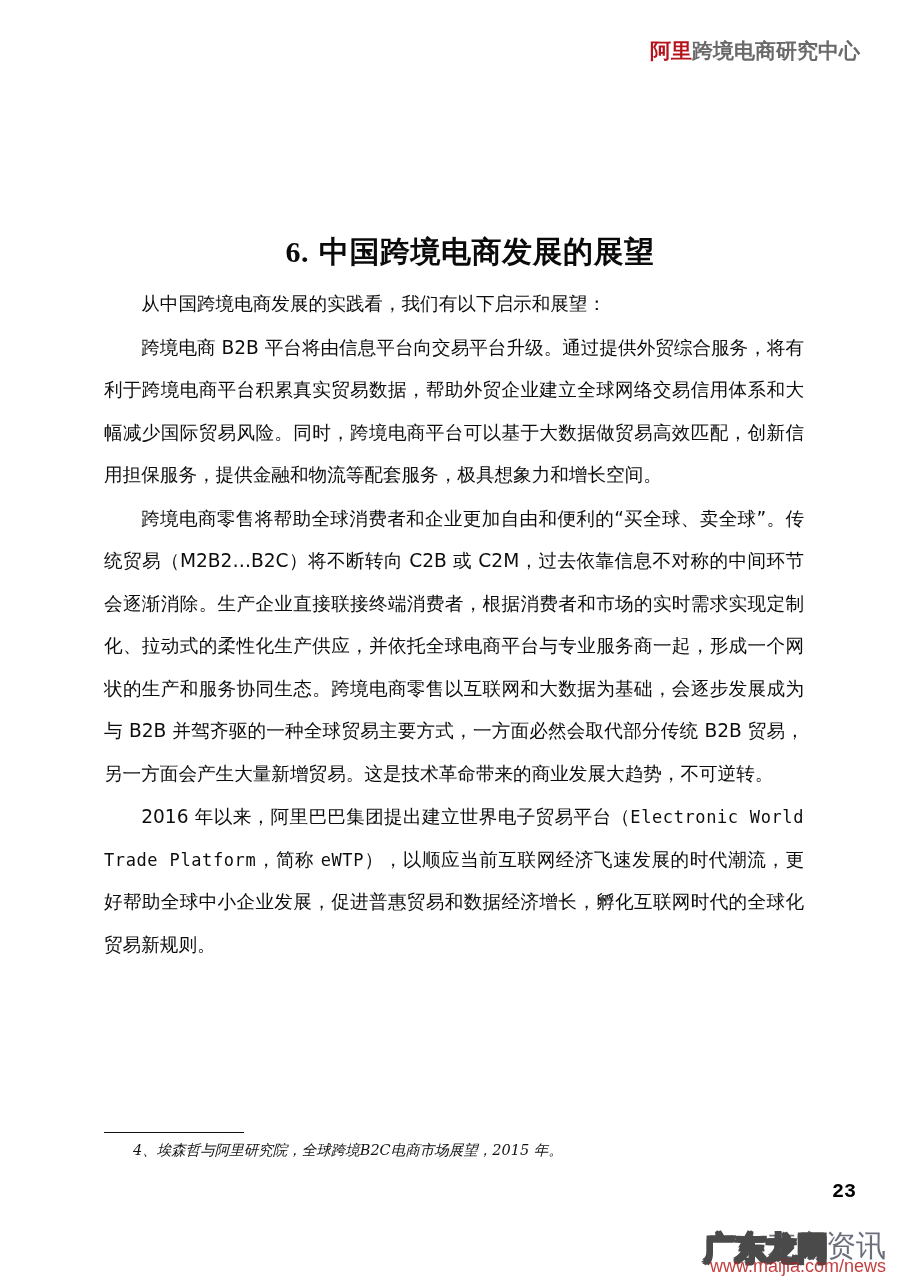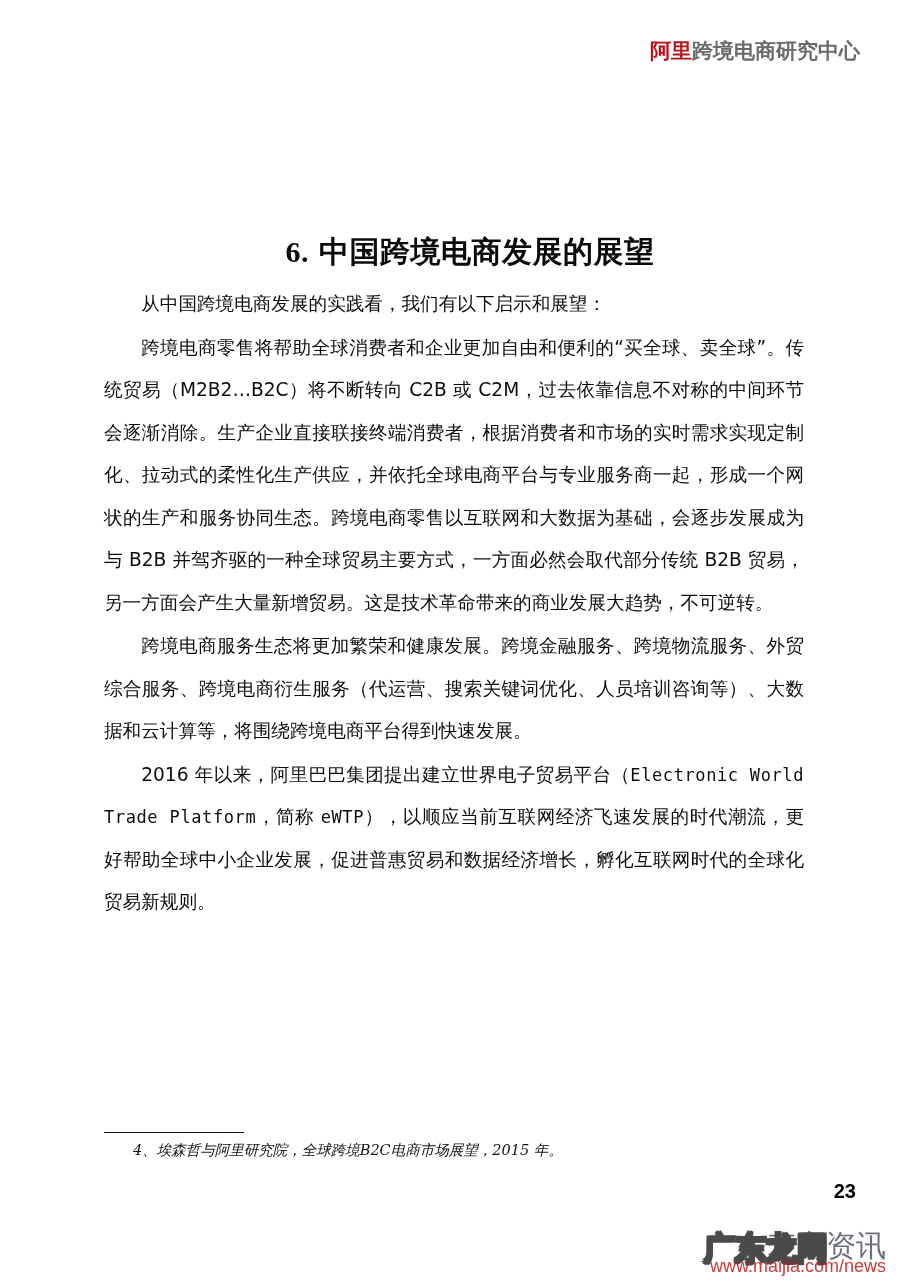--- a/index.html
+++ b/index.html
@@ -122,21 +122,21 @@
   }
 
   
   .page-number {
     position: absolute;
     right: 48px;
     top: 1180px;
     font-size: 20px;
     font-weight: bold;
     color: #000;
-    font-family: Liberation Sans, sans-serif;
+    font-family: Liberation Mono, monospace;
   }
 
   
   .watermark {
     position: absolute;
     right: 8px;
     bottom: 6px;
     width: 300px;
     height: 62px;
     pointer-events: none;
@@ -191,24 +191,24 @@
   </div>
 
   <h1 class="doc-title">
     <span class="num">6.</span><span>中国跨境电商发展的展望</span>
   </h1>
 
   <div class="body-area">
 
     <p class="para">从中国跨境电商发展的实践看，我们有以下启示和展望：</p>
 
+    <p class="para">跨境电商 B2B 平台将由信息平台向交易平台升级。通过提供外贸综合服务，将有利于跨境电商平台积累真实贸易数据，帮助外贸企业建立全球网络交易信用体系和大幅减少国际贸易风险。同时，跨境电商平台可以基于大数据做贸易高效匹配，创新信用担保服务，提供金融和物流等配套服务，极具想象力和增长空间。</p>
 
     <p class="para">跨境电商零售将帮助全球消费者和企业更加自由和便利的“买全球、卖全球”。传统贸易（M2B2…B2C）将不断转向 C2B 或 C2M，过去依靠信息不对称的中间环节会逐渐消除。生产企业直接联接终端消费者，根据消费者和市场的实时需求实现定制化、拉动式的柔性化生产供应，并依托全球电商平台与专业服务商一起，形成一个网状的生产和服务协同生态。跨境电商零售以互联网和大数据为基础，会逐步发展成为与 B2B 并驾齐驱的一种全球贸易主要方式，一方面必然会取代部分传统 B2B 贸易，另一方面会产生大量新增贸易。这是技术革命带来的商业发展大趋势，不可逆转。</p>
 
-    <p class="para">跨境电商服务生态将更加繁荣和健康发展。跨境金融服务、跨境物流服务、外贸综合服务、跨境电商衍生服务（代运营、搜索关键词优化、人员培训咨询等）、大数据和云计算等，将围绕跨境电商平台得到快速发展。</p>
 
 
     <p class="para"><span>2016 年以来，阿里巴巴集团提出建立世界电子贸易平台（</span><span class="mono">Electronic World Trade Platform</span><span>，简称 </span><span class="mono">eWTP</span><span>），以顺应当前互联网经济飞速发展的时代潮流，更好帮助全球中小企业发展，促进普惠贸易和数据经济增长，孵化互联网时代的全球化贸易新规则。</span></p>
 
   </div>
 
   <div class="footnote-wrap">
     <div class="footnote-rule"></div>
     <div class="footnote-text">4、埃森哲与阿里研究院，全球跨境B2C电商市场展望，2015 年。</div>
   </div>

